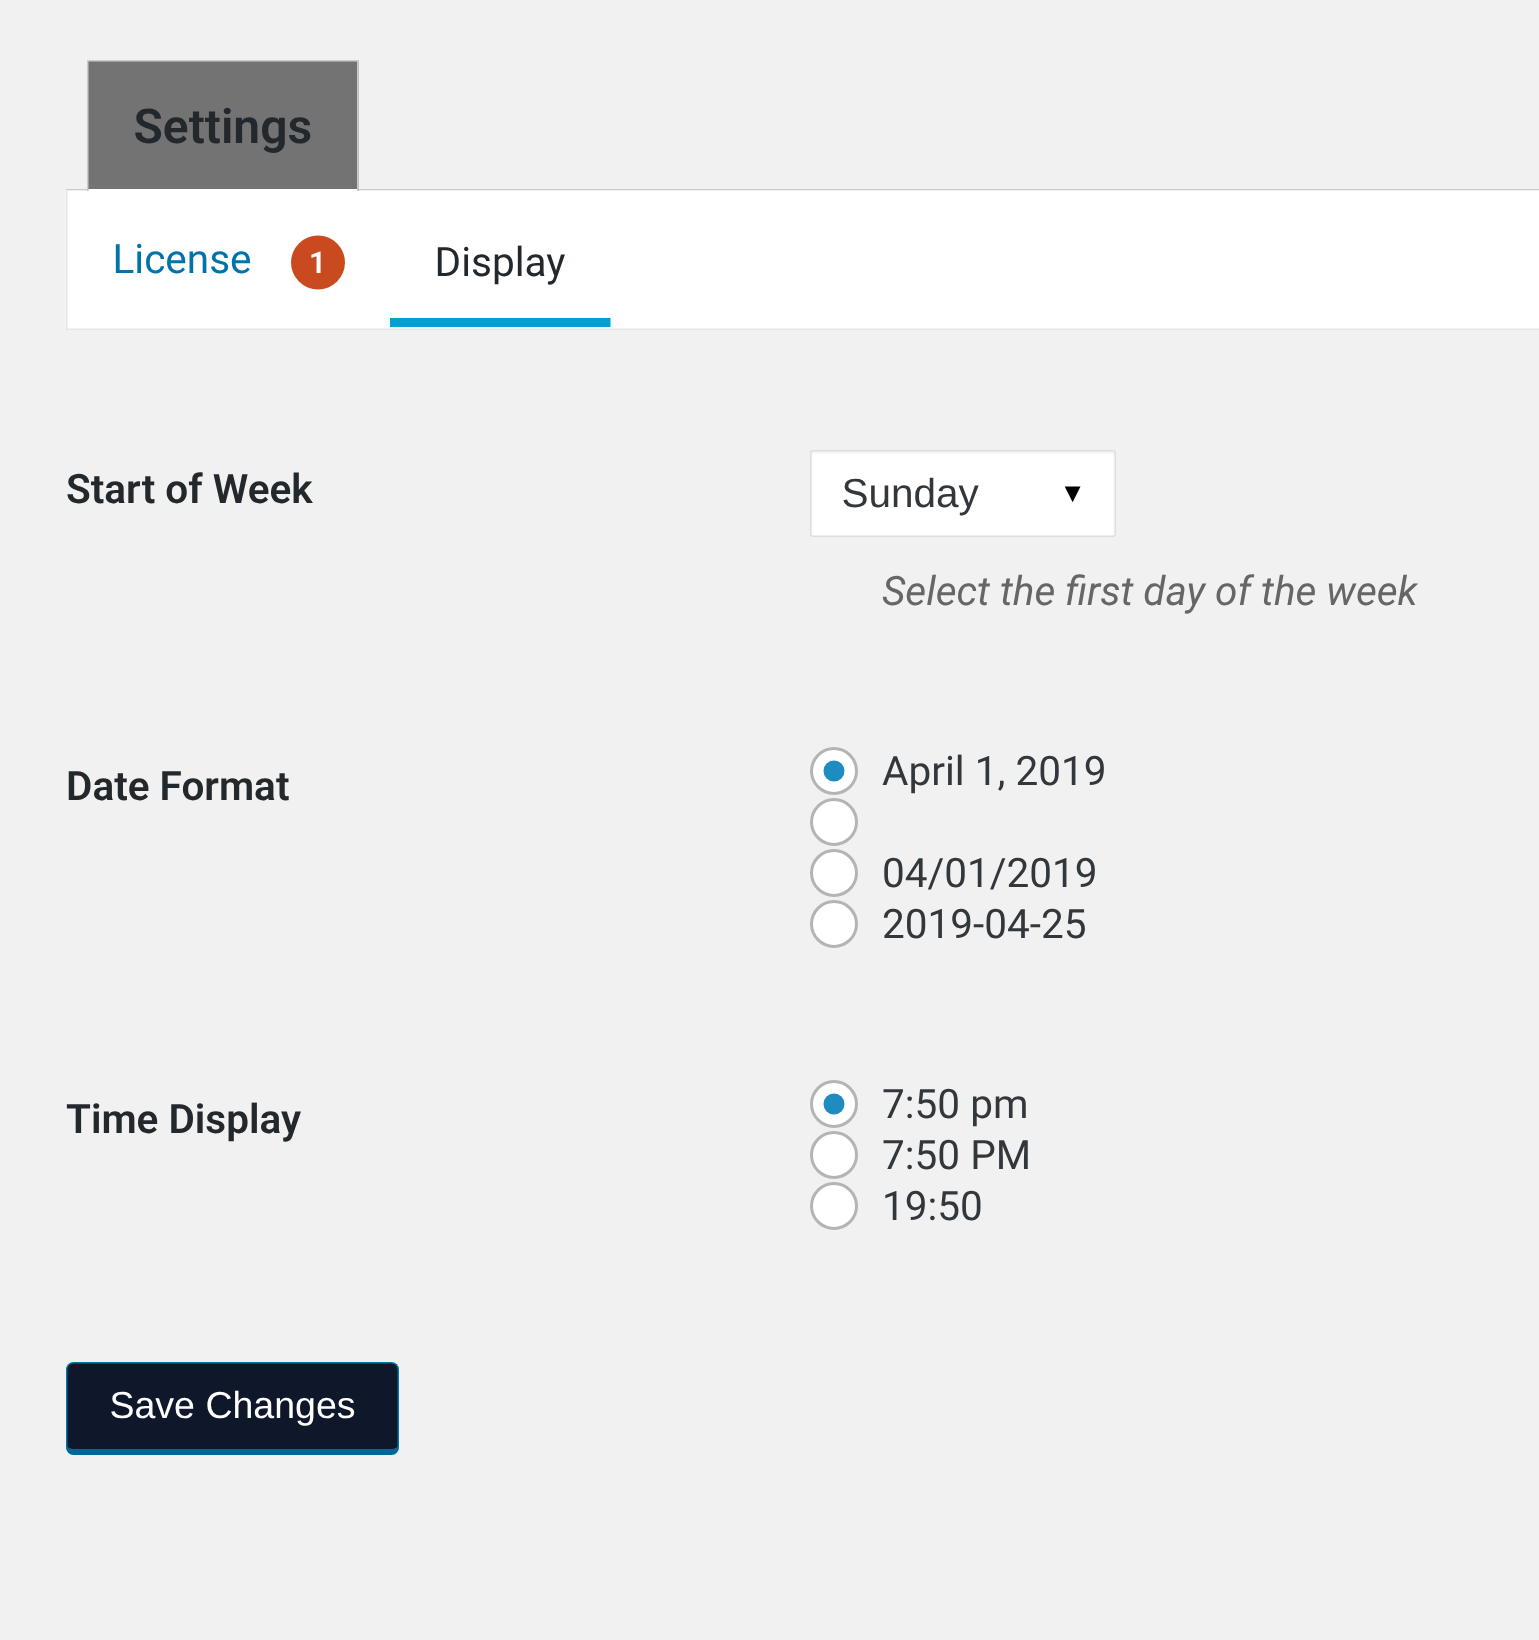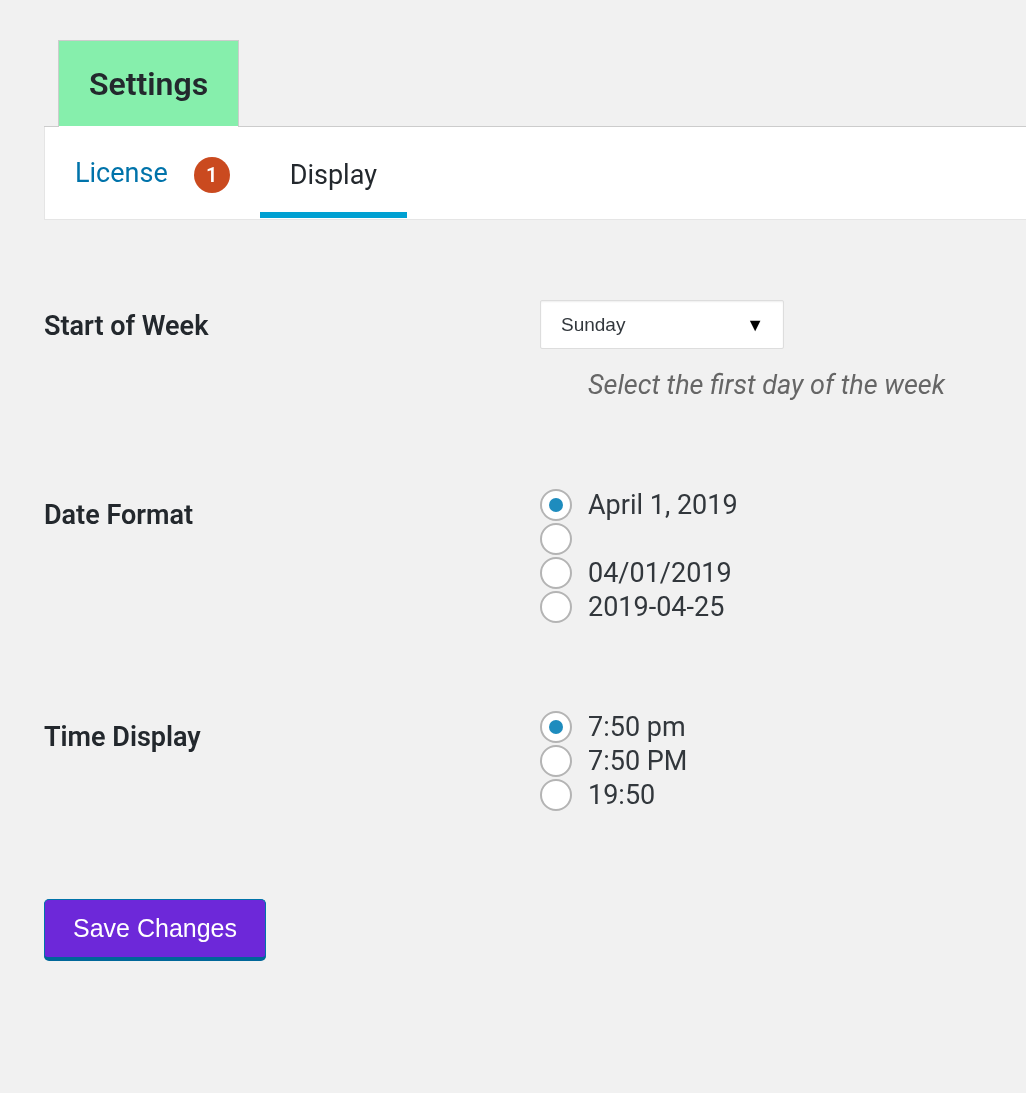--- a/index.html
+++ b/index.html
@@ -25,21 +25,21 @@
       content: "";
       position: absolute;
       bottom: 0;
       left: 0;
       right: -44px;
       height: 1px;
       background: #ccc;
       z-index: 0;
     }
     .main-tab {
-      background: #86efac;
+      background: #737373;
       border: 1px solid #ccc;
       border-bottom: none;
       padding: 24px 30px;
       font-size: 32px;
       font-weight: 600;
       color: #23282d;
       position: relative;
       z-index: 2;
       margin-left: 14px;
     }
@@ -123,26 +123,26 @@
       position: relative;
       display: inline-block;
     }
     select {
       -webkit-appearance: none;
       -moz-appearance: none;
       appearance: none;
       background: #fff;
       border: 1px solid #ddd;
       padding: 13px 60px 13px 20px;
-      font-size: 19px;
+      font-size: 27px;
       color: #32373c;
       border-radius: 2px;
       box-shadow: inset 0 1px 2px rgba(0,0,0,0.07);
       cursor: pointer;
-      width: 244px;
+      width: 204px;
     }
     .select-arrow {
       position: absolute;
       right: 20px;
       top: 50%;
       transform: translateY(-50%);
       pointer-events: none;
       font-size: 18px;
       color: #000;
     }
@@ -181,21 +181,21 @@
       position: absolute;
       top: 50%;
       left: 50%;
       transform: translate(-50%, -50%);
       width: 14px;
       height: 14px;
       background: #1e8cbe;
       border-radius: 50%;
     }
     .save-button {
-      background: #6d28d9;
+      background: #0f172a;
       border: 1px solid #0073aa;
       border-bottom: 3px solid #006799;
       color: #fff;
       font-size: 25px;
       padding: 14px 28px;
       border-radius: 5px;
       cursor: pointer;
       box-shadow: 0 1px 0 #006799;
     }
   </style>

